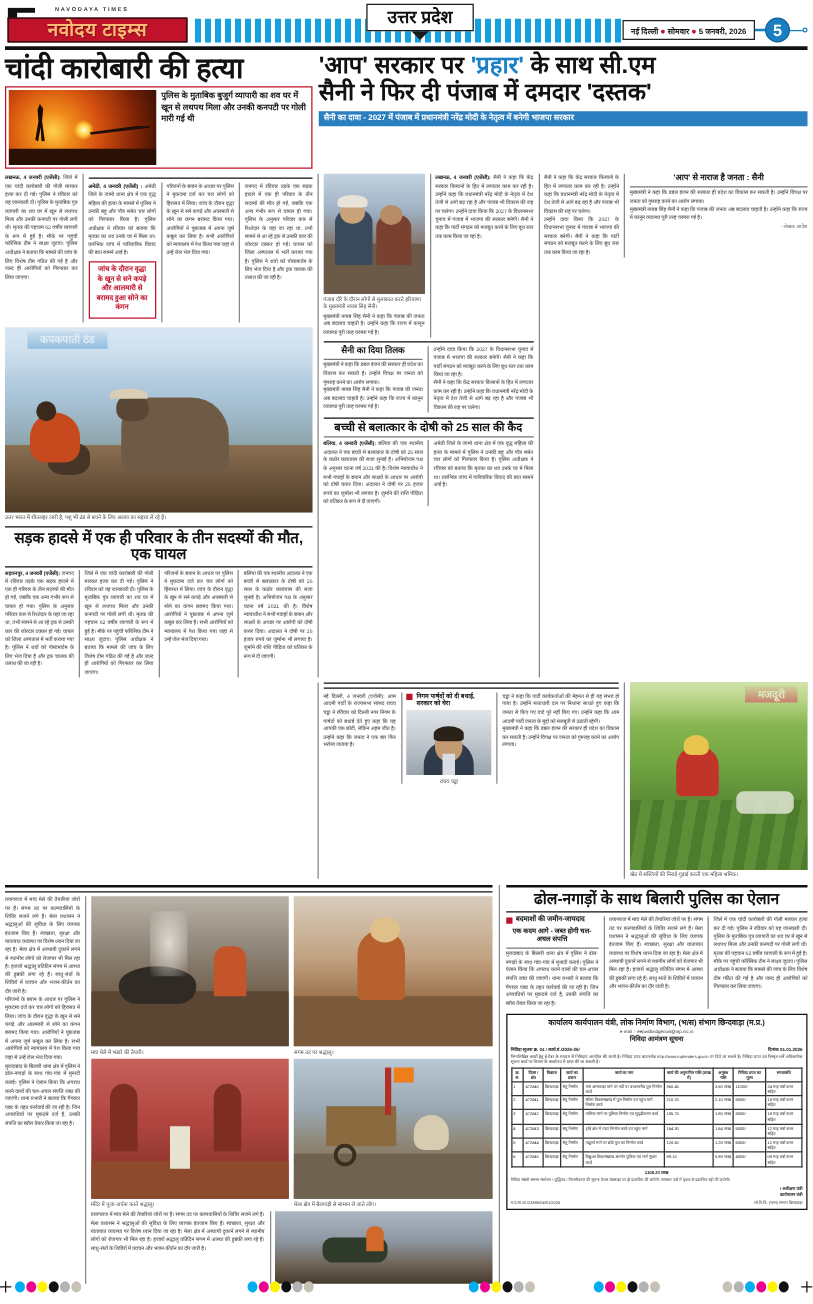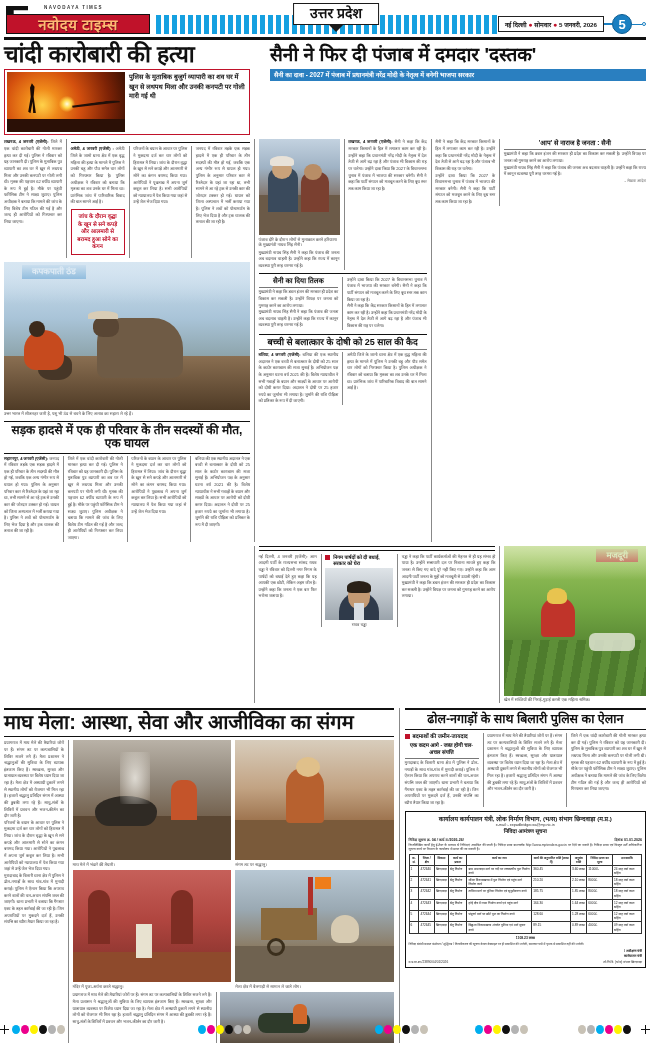--- a/index.html
+++ b/index.html
@@ -201,39 +201,42 @@
     </div>
 
     <div class="state-tag">
       <div class="state-tag-box">उत्तर प्रदेश</div>
       <div class="state-tag-tail"></div>
     </div>
   </div>
 
   <div class="rule-thick" style="margin-top:1px;"></div>
 
-  <div style="display:flex; gap:20px; margin-top:3px;">
+  <div style="display:flex; gap:5px; margin-top:3px;">
 
     <div style="width:246px;">
       <div class="hl-xxl">चांदी कारोबारी की हत्या</div>
       <div style="display:flex; gap:4px; margin-top:3px; border:1.6px solid #c0122a; padding:2px;">
         <div class="photo sc-fire" style="width:118px;height:60px;">
           <div style="position:absolute;left:18%;top:18%;width:9px;height:30px;background:#1b0a03;
                       clip-path:polygon(40% 0,70% 12%,60% 45%,85% 100%,55% 100%,48% 62%,25% 100%,0 95%,28% 45%,20% 15%);"></div>
           <div style="position:absolute;left:44%;top:40%;width:16px;height:16px;
                       background:radial-gradient(circle,#fffbe0 0%,#ffd84a 35%,rgba(255,150,0,0) 72%);"></div>
           <div style="position:absolute;left:55%;top:50%;width:48px;height:4px;background:#20100a;
                       transform:rotate(-6deg); clip-path:polygon(0 30%,80% 0,100% 40%,100% 70%,0 80%);"></div>
           <div style="position:absolute;left:0;bottom:0;width:100%;height:13px;background:#2b1006;"></div>
         </div>
         <div class="hl-sm" style="flex:1; font-size:6.6px; line-height:1.4; color:#1a1a1a;">पुलिस के मुताबिक बुजुर्ग व्यापारी का शव घर में खून से लथपथ मिला और उनकी कनपटी पर गोली मारी गई थी</div>
       </div>
     </div>
 
     <div style="flex:1;">
+      <div class="hl-xl">
+        <span>'आप' सरकार पर </span><span class="accent-blue">'प्रहार'</span><span> के साथ सी.एम</span>
+      </div>
       <div class="hl-xl" style="margin-top:2px;">सैनी ने फिर दी पंजाब में दमदार 'दस्तक'</div>
       <div style="background:#2a7fc0;color:#fff;font-size:6.4px;font-weight:bold;padding:2.5px 4px;margin-top:4px;line-height:1.2;">सैनी का दावा - 2027 में पंजाब में प्रधानमंत्री नरेंद्र मोदी के नेतृत्व में बनेगी भाजपा सरकार</div>
     </div>
   </div>
 
   <div style="display:flex; gap:4px; margin-top:4px;">
 
     <div style="width:246px;">
 
       <div style="display:flex;gap:4px;">
@@ -433,21 +436,20 @@
         <div style="position:absolute;left:60%;top:58%;width:46px;height:18px;background:#dfe4d2;border-radius:6px;opacity:.85;"></div>
       </div>
       <div class="caption">खेत में सब्जियों की निराई-गुड़ाई करती एक महिला श्रमिक।</div>
     </div>
   </div>
 
   <div style="display:flex;gap:5px;margin-top:5px;">
 
     <div style="width:390px;">
       <div class="rule-thick" style="margin-bottom:2px;"></div>
-      <div class="hl-xl" style="font-size:20px;">माघ मेला: आस्था, सेवा और आजीविका का संगम</div>
       <div class="rule" style="margin:3px 0;"></div>
       <div style="display:flex;gap:4px;">
         <div style="width:60px;">
           <div class="body-txt">प्रयागराज में माघ मेले की तैयारियां जोरों पर हैं। संगम तट पर कल्पवासियों के शिविर सजने लगे हैं। मेला प्रशासन ने श्रद्धालुओं की सुविधा के लिए व्यापक इंतजाम किए हैं। स्वच्छता, सुरक्षा और यातायात व्यवस्था पर विशेष ध्यान दिया जा रहा है। मेला क्षेत्र में अस्थायी दुकानें लगने से स्थानीय लोगों को रोजगार भी मिल रहा है। हजारों श्रद्धालु प्रतिदिन संगम में आस्था की डुबकी लगा रहे हैं। साधु-संतों के शिविरों में प्रवचन और भजन-कीर्तन का दौर जारी है।</div>
           <div class="body-txt">परिजनों के बयान के आधार पर पुलिस ने मुकदमा दर्ज कर चार लोगों को हिरासत में लिया। जांच के दौरान वृद्धा के खून से सने कपड़े और आलमारी से सोने का कंगन बरामद किया गया। आरोपियों ने पूछताछ में अपना जुर्म कबूल कर लिया है। सभी आरोपियों को न्यायालय में पेश किया गया जहां से उन्हें जेल भेज दिया गया।</div>
           <div class="body-txt">मुरादाबाद के बिलारी थाना क्षेत्र में पुलिस ने ढोल-नगाड़ों के साथ गांव-गांव में मुनादी कराई। पुलिस ने ऐलान किया कि अपराध करने वालों की चल-अचल संपत्ति जब्त की जाएगी। थाना प्रभारी ने बताया कि गैंगस्टर एक्ट के तहत कार्रवाई की जा रही है। जिन अपराधियों पर मुकदमे दर्ज हैं, उनकी संपत्ति का ब्यौरा तैयार किया जा रहा है।</div>
         </div>
         <div class="vrule"></div>
         <div style="flex:1;">
           <div style="display:flex;gap:4px;">

